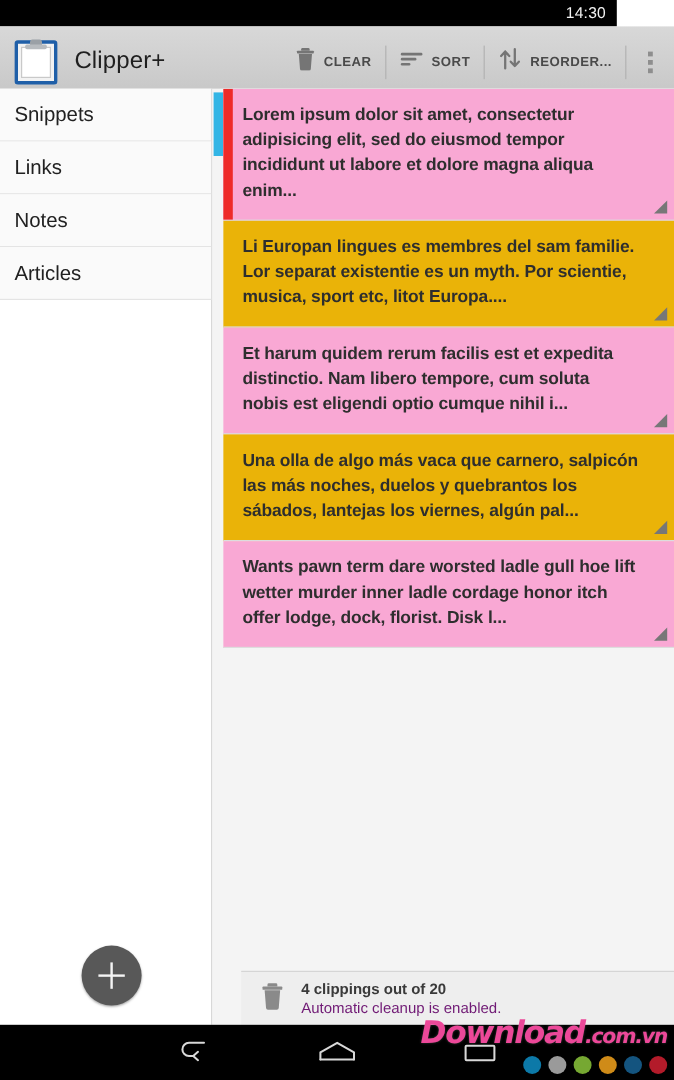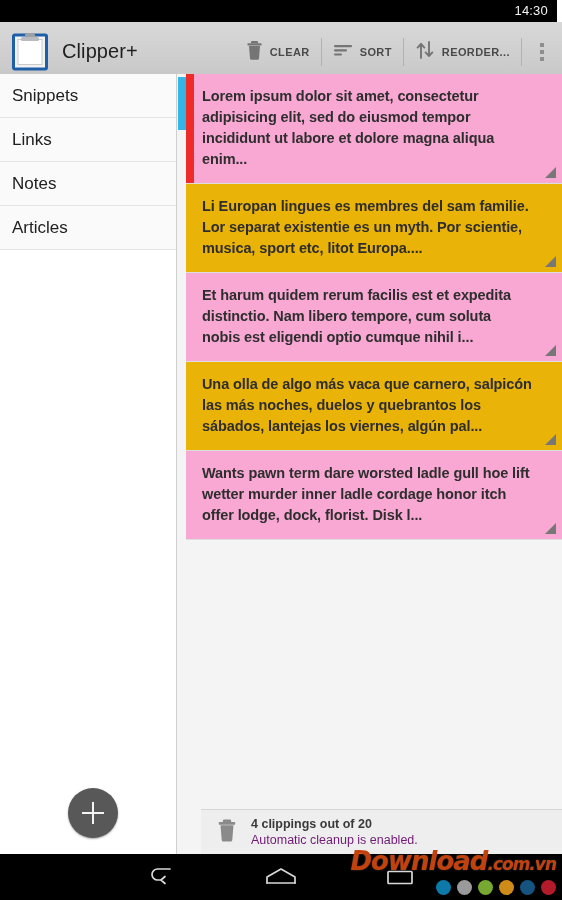--- a/index.html
+++ b/index.html
@@ -16,21 +16,21 @@
     width: 562px;
     height: 900px;
     overflow: hidden;
     background: #ffffff;
   }
 
   
   .statusbar {
     position: absolute;
     left: 0; top: 0;
-    width: 557px; height: 22px;
+    width: 514px; height: 22px;
     background: #000000;
     display: flex;
     align-items: center;
     justify-content: flex-end;
     text-decoration: underline;
   }
   .statusbar-time {
     color: #f2f2f2;
     font-size: 13px;
     letter-spacing: 0.2px;
@@ -261,21 +261,21 @@
     right: 6px;
     top: 848px;
     text-align: right;
     pointer-events: none;
   }
   .wm-text {
     font-family: "DejaVu Sans", sans-serif;
     font-weight: bold;
     font-style: italic;
     font-size: 26px;
-    color: #c2410c;
+    color: #ec4899;
     letter-spacing: -1px;
     line-height: 26px;
     text-shadow: 0 0 2px rgba(255,255,255,0.25);
     margin-left: 40px;
   }
   .wm-text .small { font-size: 17px; }
   .wm-dots {
     margin-top: 3px;
     display: flex;
     gap: 6px;

